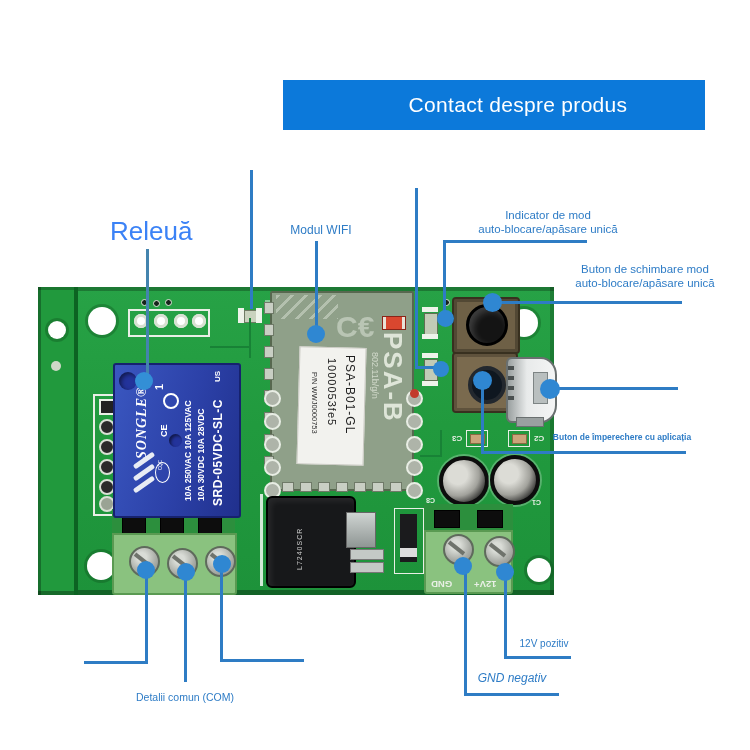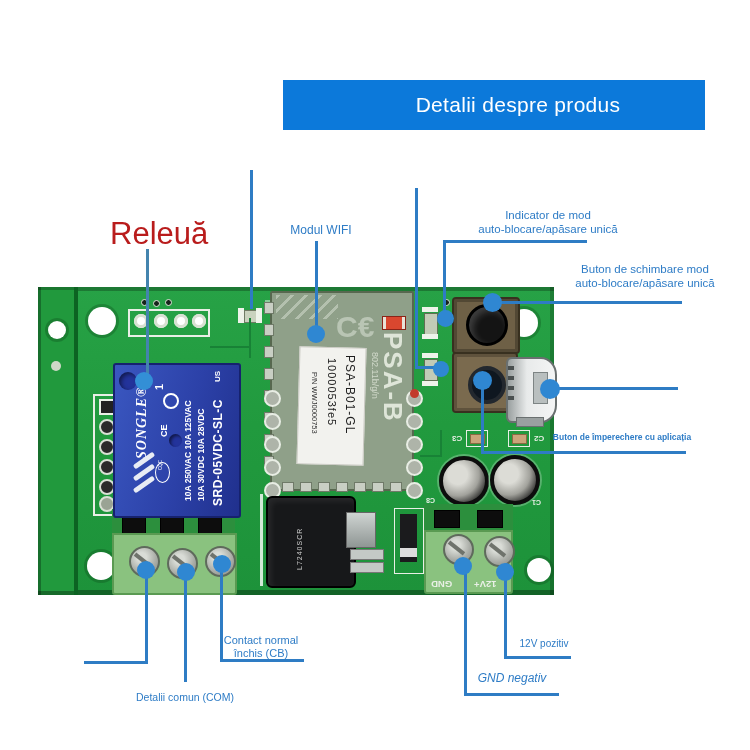--- a/index.html
+++ b/index.html
@@ -8,21 +8,21 @@
   .abs{position:absolute;}
   
   .lbl{position:absolute;color:#2e7cc6;text-align:center;font-family:"Liberation Sans",sans-serif;}
   .ln{position:absolute;background:#2e7cc4;}
   .ln2{position:absolute;background:#4484ae;}
   .dot{position:absolute;background:#2f87d2;border-radius:50%;}
   
   .banner{position:absolute;left:283px;top:80px;width:422px;height:50px;background:#0c79da;
           display:flex;align-items:center;justify-content:center;}
   .banner span{color:#fff;font-size:21px;letter-spacing:.3px;margin-left:48px;}
-  .releu{position:absolute;left:110px;top:216px;color:#b91c1c;font-size:31px;}
+  .releu{position:absolute;left:110px;top:216px;color:#3b82f6;font-size:26px;}
   
   .strip{position:absolute;left:38px;top:287px;width:36px;height:308px;background:#21993d;
          box-shadow:inset 3px 0 0 rgba(0,0,0,.28), inset 0 3px 0 rgba(0,0,0,.22), inset 0 -4px 0 rgba(0,0,0,.3);}
   .groove{position:absolute;left:74px;top:287px;width:4px;height:308px;background:#0c6322;}
   .pcb{position:absolute;left:78px;top:287px;width:476px;height:308px;
        background:linear-gradient(180deg,#27a246 0%,#219a3e 45%,#1d923a 100%);
        box-shadow:inset 0 4px 0 rgba(0,0,0,.25), inset 0 -5px 0 rgba(0,0,0,.32), inset -4px 0 0 rgba(0,0,0,.22);}
   .hole{position:absolute;background:#fff;border-radius:50%;box-shadow:0 0 0 3px rgba(15,80,30,.35);}
   .silkbox{position:absolute;border:2px solid #e9efe6;}
   .pad{position:absolute;width:13px;height:13px;border-radius:50%;background:#aeb4a9;border:2px solid #e8ede4;}
@@ -44,21 +44,21 @@
   .tfront{position:absolute;background:#8ac27f;border:2px solid #5a9a52;border-radius:0 0 3px 3px;}
   .castL{position:absolute;width:8px;height:10px;background:#c9cfc4;border:1px solid #6f7a68;}
   .castB{position:absolute;width:10px;height:8px;background:#c9cfc4;border:1px solid #6f7a68;}
 </style>
 </head>
 <body>
 
 <div class="stage">
 
   <div class="banner">
-    <span>Detalii despre produs</span>
+    <span>Contact despre produs</span>
   </div>
 
   <div class="strip"></div>
   <div class="abs hole" style="left:48px;top:321px;width:18px;height:18px;"></div>
   <div class="abs" style="left:51px;top:361px;width:10px;height:10px;border-radius:50%;background:#cfd8c8;"></div>
   <div class="groove"></div>
   <div class="pcb"></div>
 
   <div class="hole" style="left:88px;top:307px;width:28px;height:28px;"></div>
   <div class="hole" style="left:510px;top:309px;width:28px;height:28px;"></div>
@@ -230,24 +230,20 @@
   <div class="lbl" style="left:271px;top:223px;width:100px;font-size:12px;">Modul WIFI</div>
   <div class="lbl" style="left:448px;top:209px;width:200px;font-size:11.5px;line-height:13.5px;">
     <div>Indicator de mod</div>
     <div>auto-blocare/apăsare unică</div>
   </div>
   <div class="lbl" style="left:560px;top:263px;width:170px;font-size:11.5px;line-height:13.5px;">
     <div>Buton de schimbare mod</div>
     <div>auto-blocare/apăsare unică</div>
   </div>
   <div class="lbl" style="left:522px;top:432px;width:200px;font-size:8.5px;font-weight:bold;">Buton de împerechere cu aplicația</div>
-  <div class="lbl" style="left:186px;top:634px;width:150px;font-size:11px;line-height:12.5px;">
-    <div>Contact normal</div>
-    <div>închis (CB)</div>
-  </div>
   <div class="lbl" style="left:110px;top:691px;width:150px;font-size:10.5px;">Detalii comun (COM)</div>
   <div class="lbl" style="left:494px;top:638px;width:100px;font-size:10px;">12V pozitiv</div>
   <div class="lbl" style="left:437px;top:671px;width:150px;font-size:12px;font-style:italic;">GND negativ</div>
 
   <div class="ln" style="left:250px;top:170px;width:3px;height:139px;"></div>
   <div class="ln" style="left:315px;top:241px;width:3px;height:86px;"></div>
   <div class="ln" style="left:415px;top:188px;width:3px;height:181px;"></div>
   <div class="ln" style="left:416px;top:366px;width:22px;height:3px;"></div>
   <div class="ln" style="left:443px;top:240px;width:144px;height:3px;"></div>
   <div class="ln" style="left:443px;top:241px;width:3px;height:73px;"></div>

